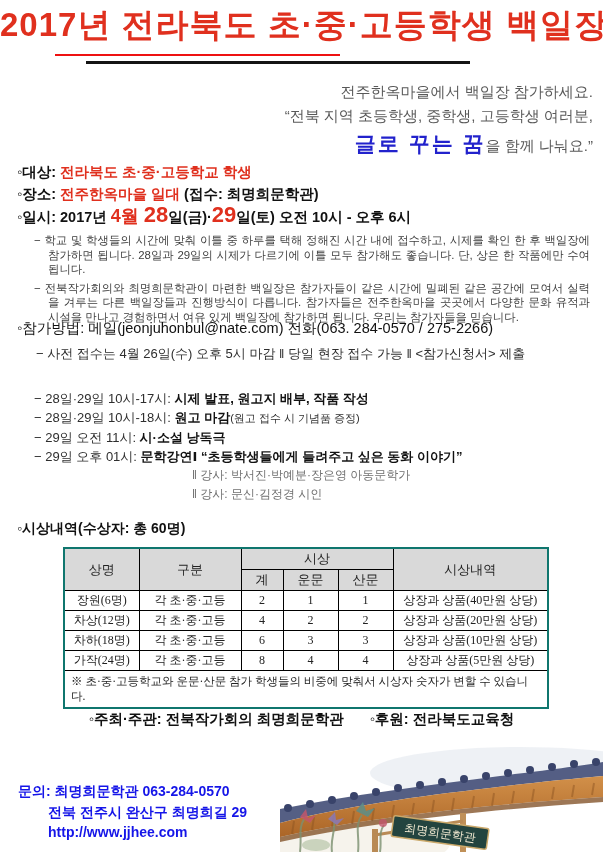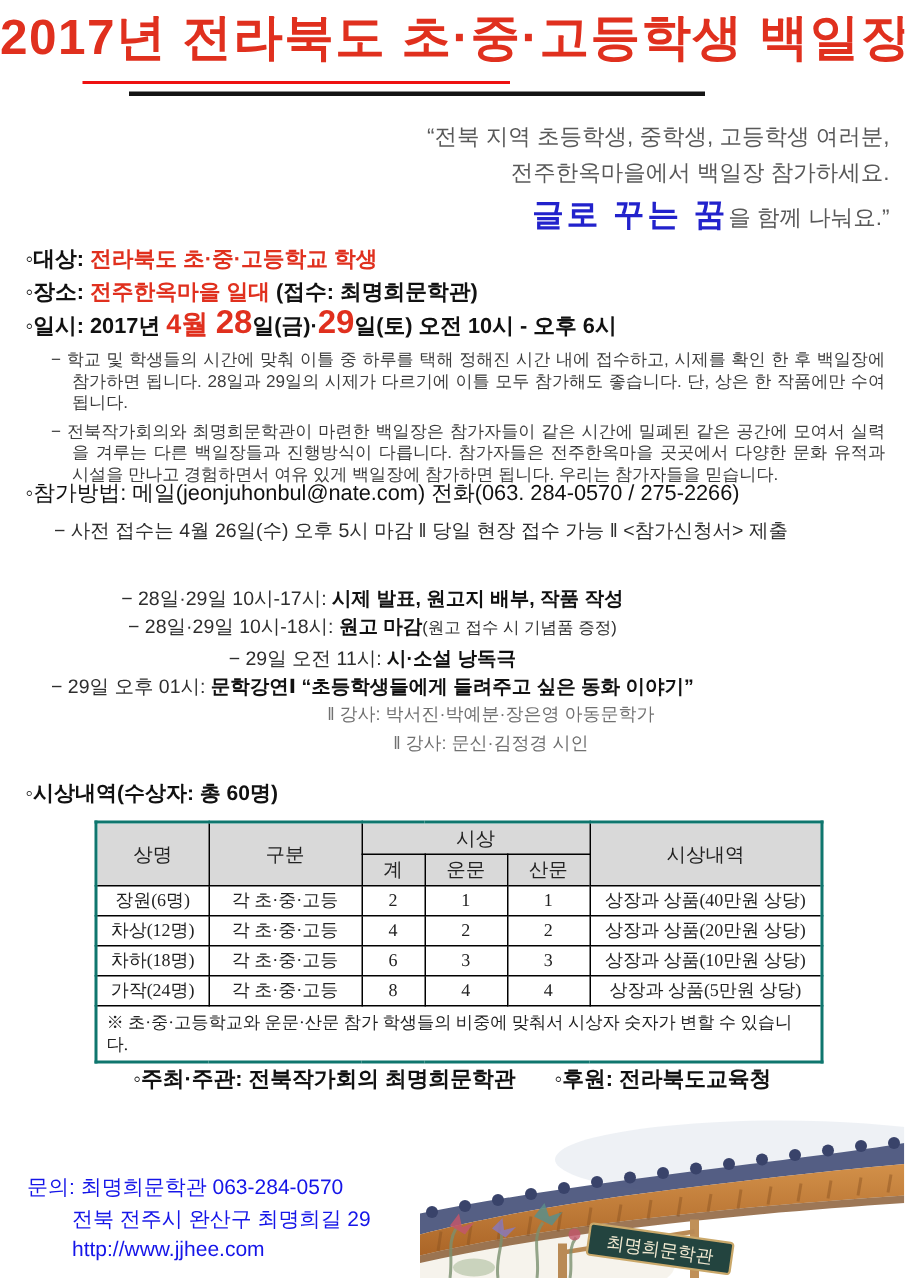--- a/index.html
+++ b/index.html
@@ -25,56 +25,56 @@
   .date-num{font-size:22px;color:#e0301e;}
 
   .notes{position:absolute;left:34px;top:233px;width:556px;font-size:11.4px;
          line-height:14.6px;color:#3d3d3d;text-align:justify;}
   .notes p{margin:0 0 4px 0;padding-left:14px;text-indent:-14px;}
 
   .apply-h{position:absolute;left:17px;top:319px;font-weight:400;font-size:14.5px;white-space:nowrap;}
   .apply-sub{position:absolute;left:36px;top:345px;font-size:13px;color:#2e2e2e;white-space:nowrap;}
 
   .sched-h{position:absolute;left:17px;top:368px;font-weight:700;font-size:14px;}
-  .sched{position:absolute;left:34px;top:389px;font-size:13px;color:#2e2e2e;line-height:19px;white-space:nowrap;text-align:center;}
+  .sched{position:absolute;left:34px;top:389px;font-size:13px;color:#2e2e2e;line-height:19px;white-space:nowrap;}
   .sched .b{font-weight:700;color:#111;}
   .sched .small{font-size:11px;}
   .sched .lect{color:#707070;font-size:12px;padding-left:158px;}
 
   .awards-h{position:absolute;left:17px;top:520px;font-weight:700;font-size:14px;}
 
   table.awards{position:absolute;left:63px;top:547px;width:484px;border-collapse:collapse;
                table-layout:fixed;border:2px solid #0f766e;font-size:12px;color:#222;
                text-align:center;font-family:"Liberation Serif","DejaVu Serif",serif;}
   table.awards td{border:1px solid #000;padding:0;height:19px;overflow:hidden;}
   table.awards tr.th td{background:#d9d9d9;font-size:13px;height:20px;}
   table.awards td.foot{text-align:left;padding:3px 6px;font-size:11.5px;height:22px;}
 
   .org{position:absolute;left:0;top:710px;width:100%;text-align:center;font-weight:700;
        font-size:14.5px;white-space:nowrap;}
   .org .gap{display:inline-block;width:26px;}
 
-  .contact{position:absolute;left:18px;top:781px;color:#1515e8;font-weight:400;
+  .contact{position:absolute;left:18px;top:781px;color:#1515e8;font-weight:700;
            font-size:14px;line-height:20.5px;white-space:nowrap;}
   .contact .ind{padding-left:30px;}
 
   .hanok{position:absolute;right:0;bottom:0;width:323px;height:107px;}
 </style>
 </head>
 <body>
 
 <div class="page">
 
   <div class="title">2017년 전라북도 초·중·고등학생 백일장</div>
   <div class="rule-red"></div>
   <div class="rule-black"></div>
 
   <div class="quote">
+    <div>전주한옥마을에서 백일장 참가하세요.</div>
     <div>“전북 지역 초등학생, 중학생, 고등학생 여러분,</div>
-    <div>전주한옥마을에서 백일장 참가하세요.</div>
     <div class="l3"><span class="big">글로 꾸는 꿈</span><span>을 함께 나눠요.”</span></div>
   </div>
 
   <div class="info info1"><span>◦대상: </span><span class="red">전라북도 초·중·고등학교 학생</span></div>
 
   <div class="info info2"><span>◦장소: </span><span class="red">전주한옥마을 일대</span><span> (접수: 최명희문학관)</span></div>
 
   <div class="info info3"><span>◦일시: </span><span>2017년 </span><span class="date-month">4월 </span><span class="date-num">28</span><span>일(금)·</span><span class="date-num">29</span><span>일(토)</span><span> 오전 10시 - 오후 6시</span></div>
 
   <div class="notes">

